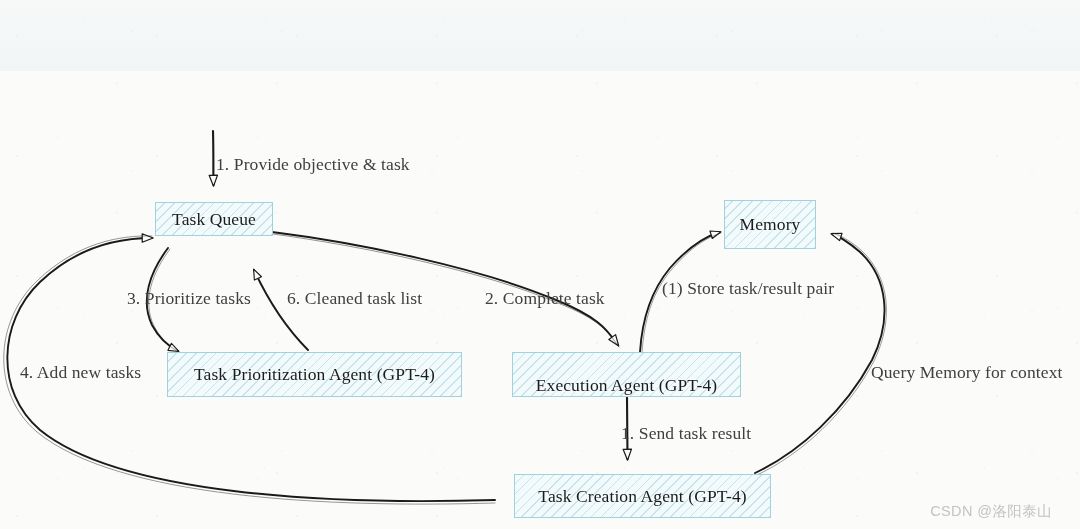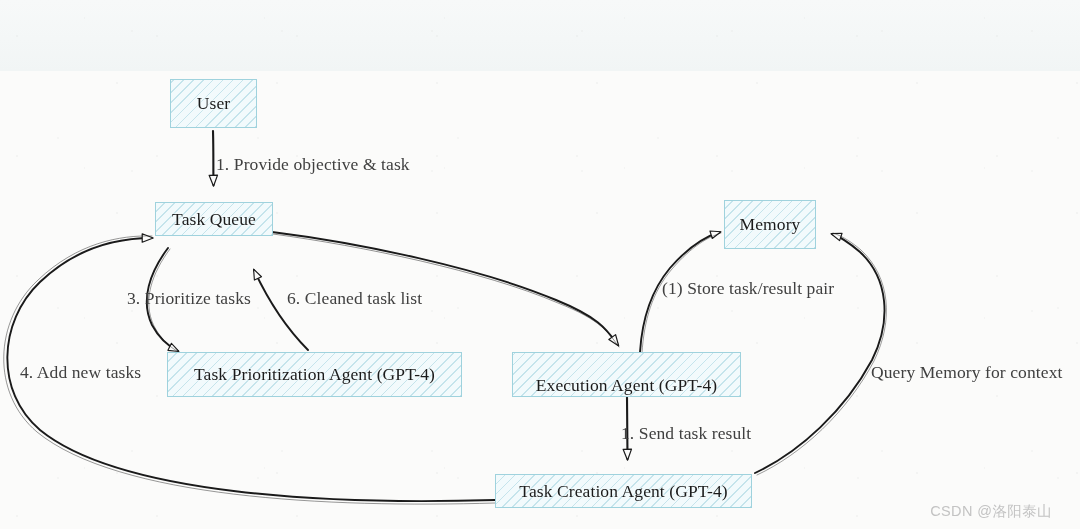--- a/index.html
+++ b/index.html
@@ -127,46 +127,44 @@
       <path d="M308,350 C288,330 268,300 254,270" stroke-width="1.9" marker-end="url(#ahs)"></path>
 
       <path d="M640,352 C642,320 650,292 670,268 C690,245 707,236 720,232" stroke-width="1.9" marker-end="url(#ahs)"></path>
       <path d="M642,353 C644,321 652,292 672,269 C692,246 708,237 721,233" stroke-width=".85" opacity=".5"></path>
 
       <path d="M755,473 C800,452 845,410 872,360 C892,320 888,278 860,252 C846,240 838,236 832,234" stroke-width="1.9" marker-end="url(#ahs)"></path>
       <path d="M757,475 C802,454 847,412 874,361 C894,320 890,277 861,250 C848,239 839,235 833,233" stroke-width=".85" opacity=".5"></path>
     </g>
   </svg>
 
-  <div class="node" style="left:170px; top:79px; width:87px; height:49px;">
-    <span class="node-label">User</span>
-  </div>
 
   <div class="node" style="left:155px; top:202px; width:118px; height:34px;">
     <span class="node-label">Task Queue</span>
   </div>
 
   <div class="node" style="left:724px; top:200px; width:92px; height:49px;">
     <span class="node-label">Memory</span>
   </div>
 
   <div class="node" style="left:167px; top:352px; width:295px; height:45px;">
     <span class="node-label">Task Prioritization Agent (GPT-4)</span>
   </div>
 
   <div class="node" style="left:512px; top:352px; width:229px; height:45px;align-items:flex-end;">
     <span class="node-label">Execution Agent (GPT-4)</span>
   </div>
 
-  <div class="node" style="left:495px; top:474px; width:257px; height:34px;">
+  <div class="node" style="left:514px; top:474px; width:257px; height:44px;">
     <span class="node-label">Task Creation Agent (GPT-4)</span>
   </div>
 
   <div class="edge-label" style="left:216px; top:154px;">1. Provide objective &amp; task</div>
 
+  <div class="edge-label" style="left:485px; top:288px;">2. Complete task</div>
 
   <div class="edge-label" style="left:621px; top:423px;">1. Send task result</div>
 
   <div class="edge-label" style="left:20px; top:362px;">4. Add new tasks</div>
 
   <div class="edge-label" style="left:127px; top:288px;">3. Prioritize tasks</div>
 
   <div class="edge-label" style="left:287px; top:288px;">6. Cleaned task list</div>
 
   <div class="edge-label two-line" style="left:662px; top:277px;">

